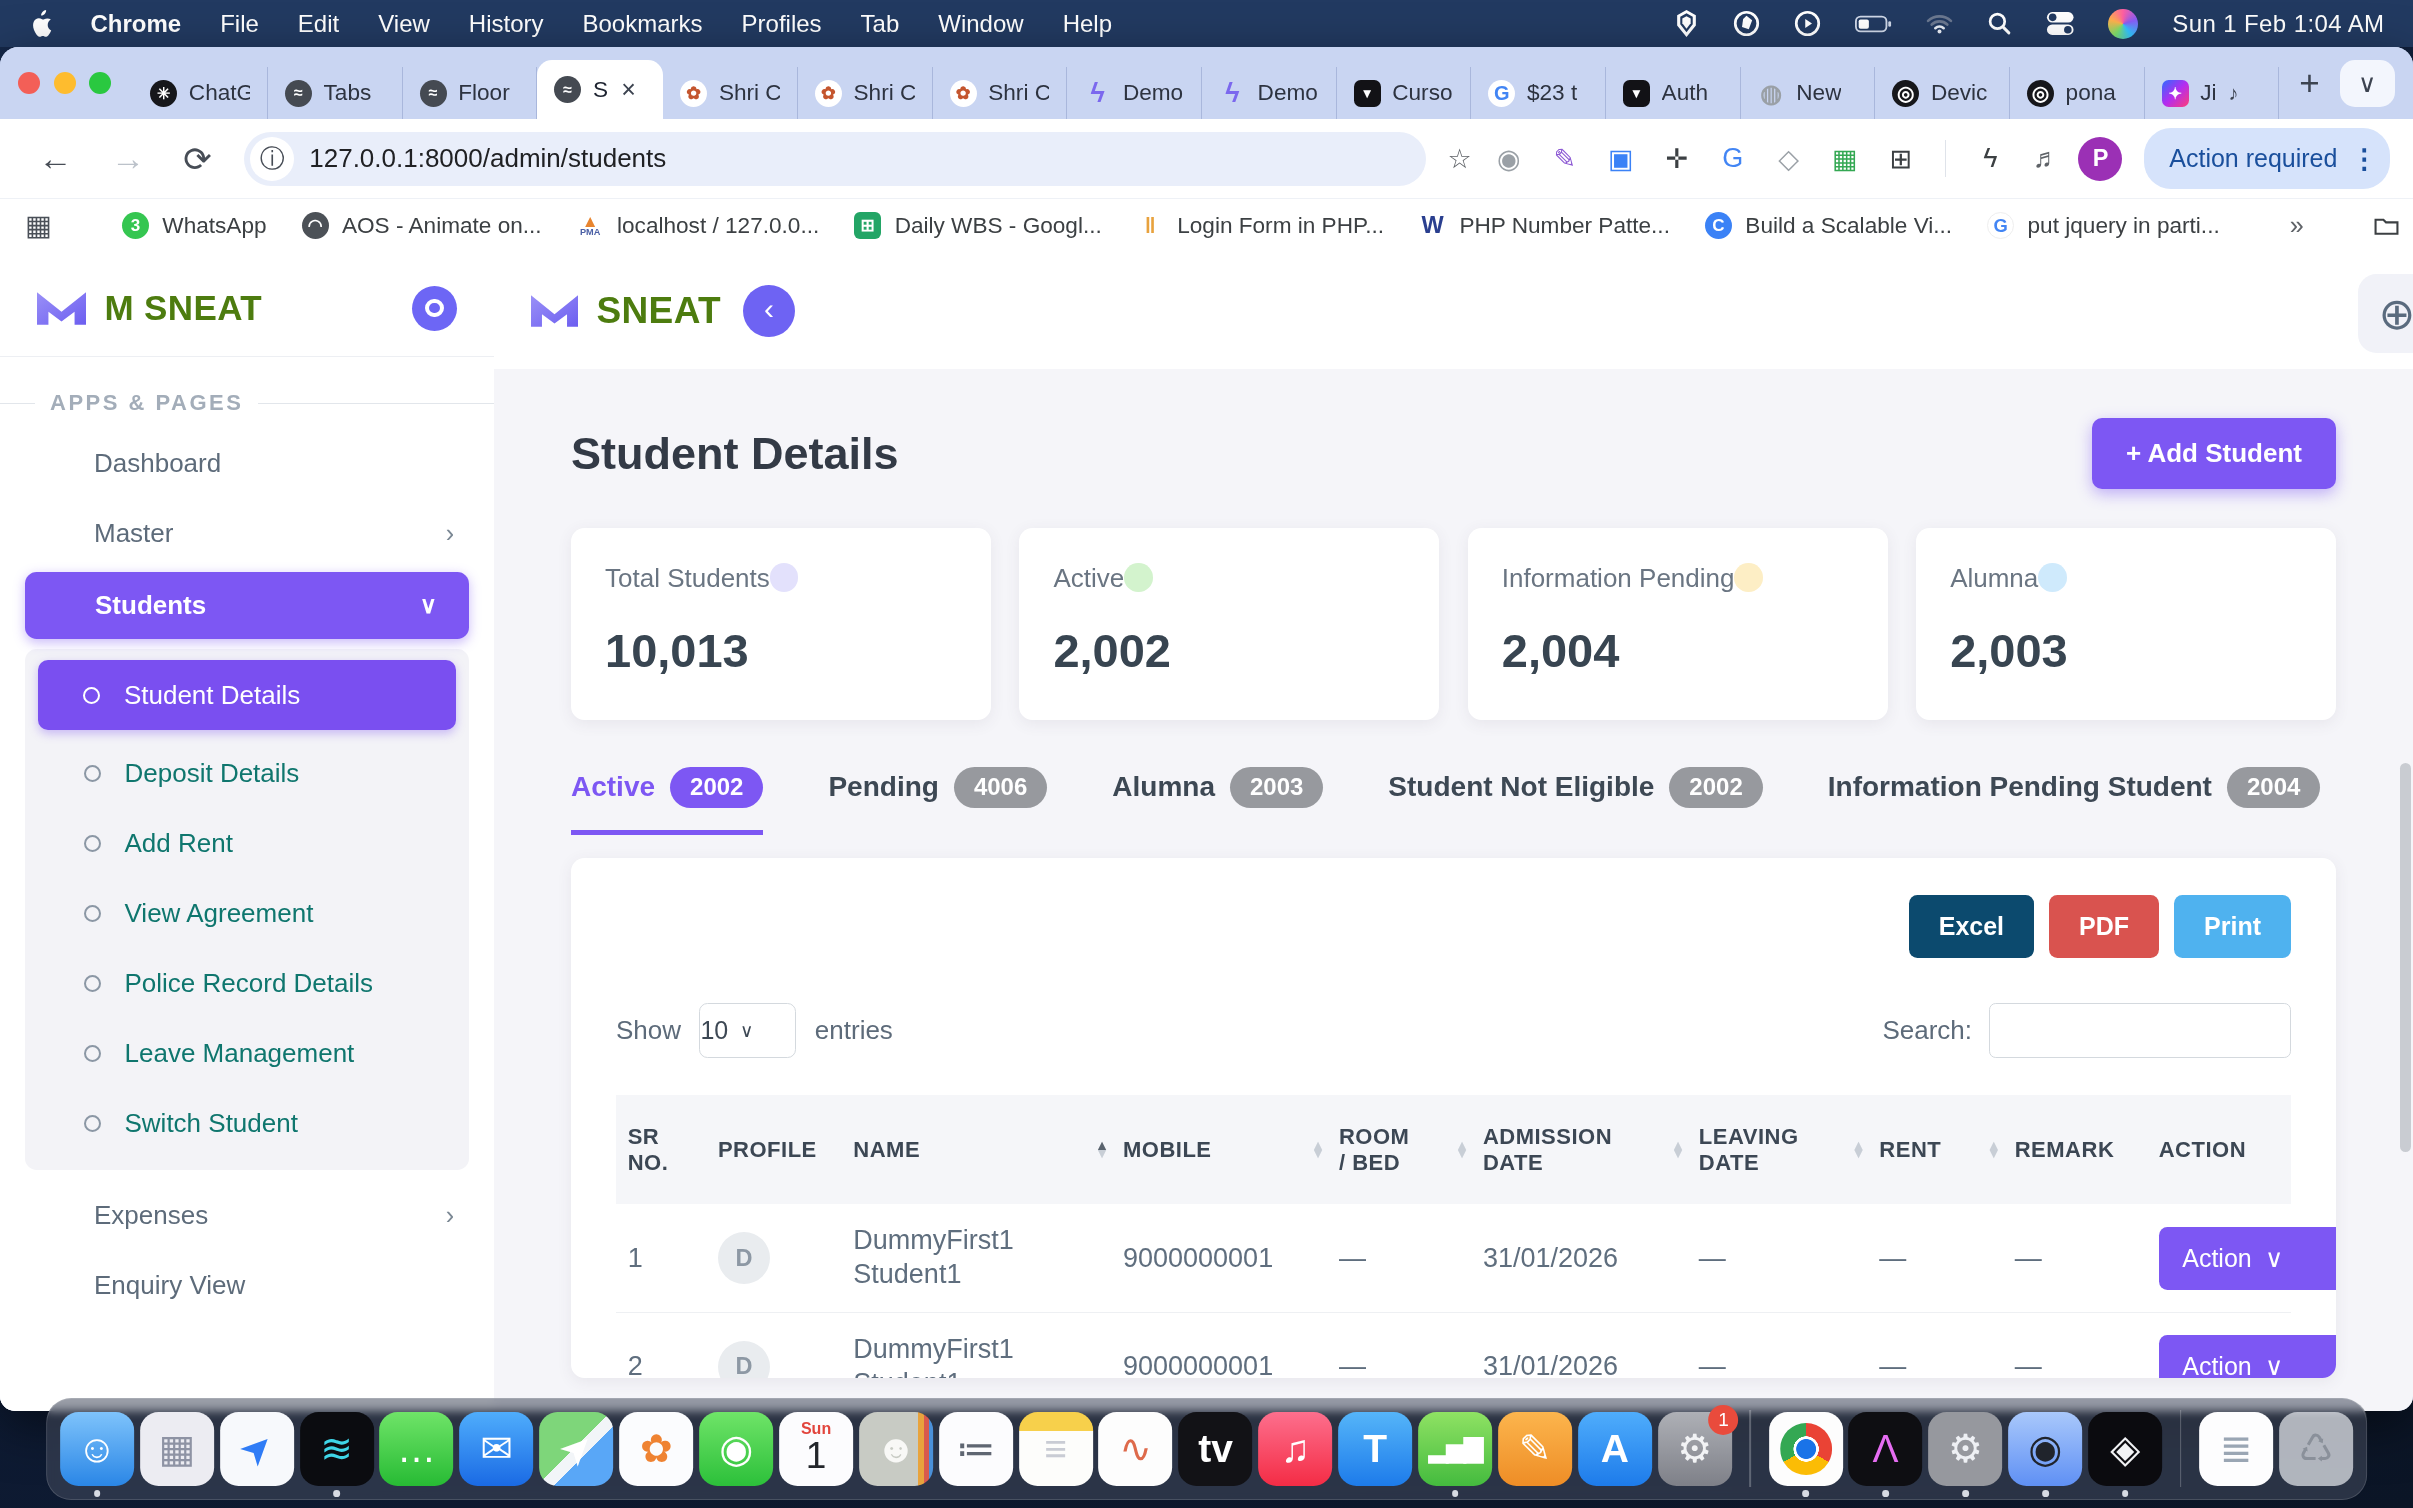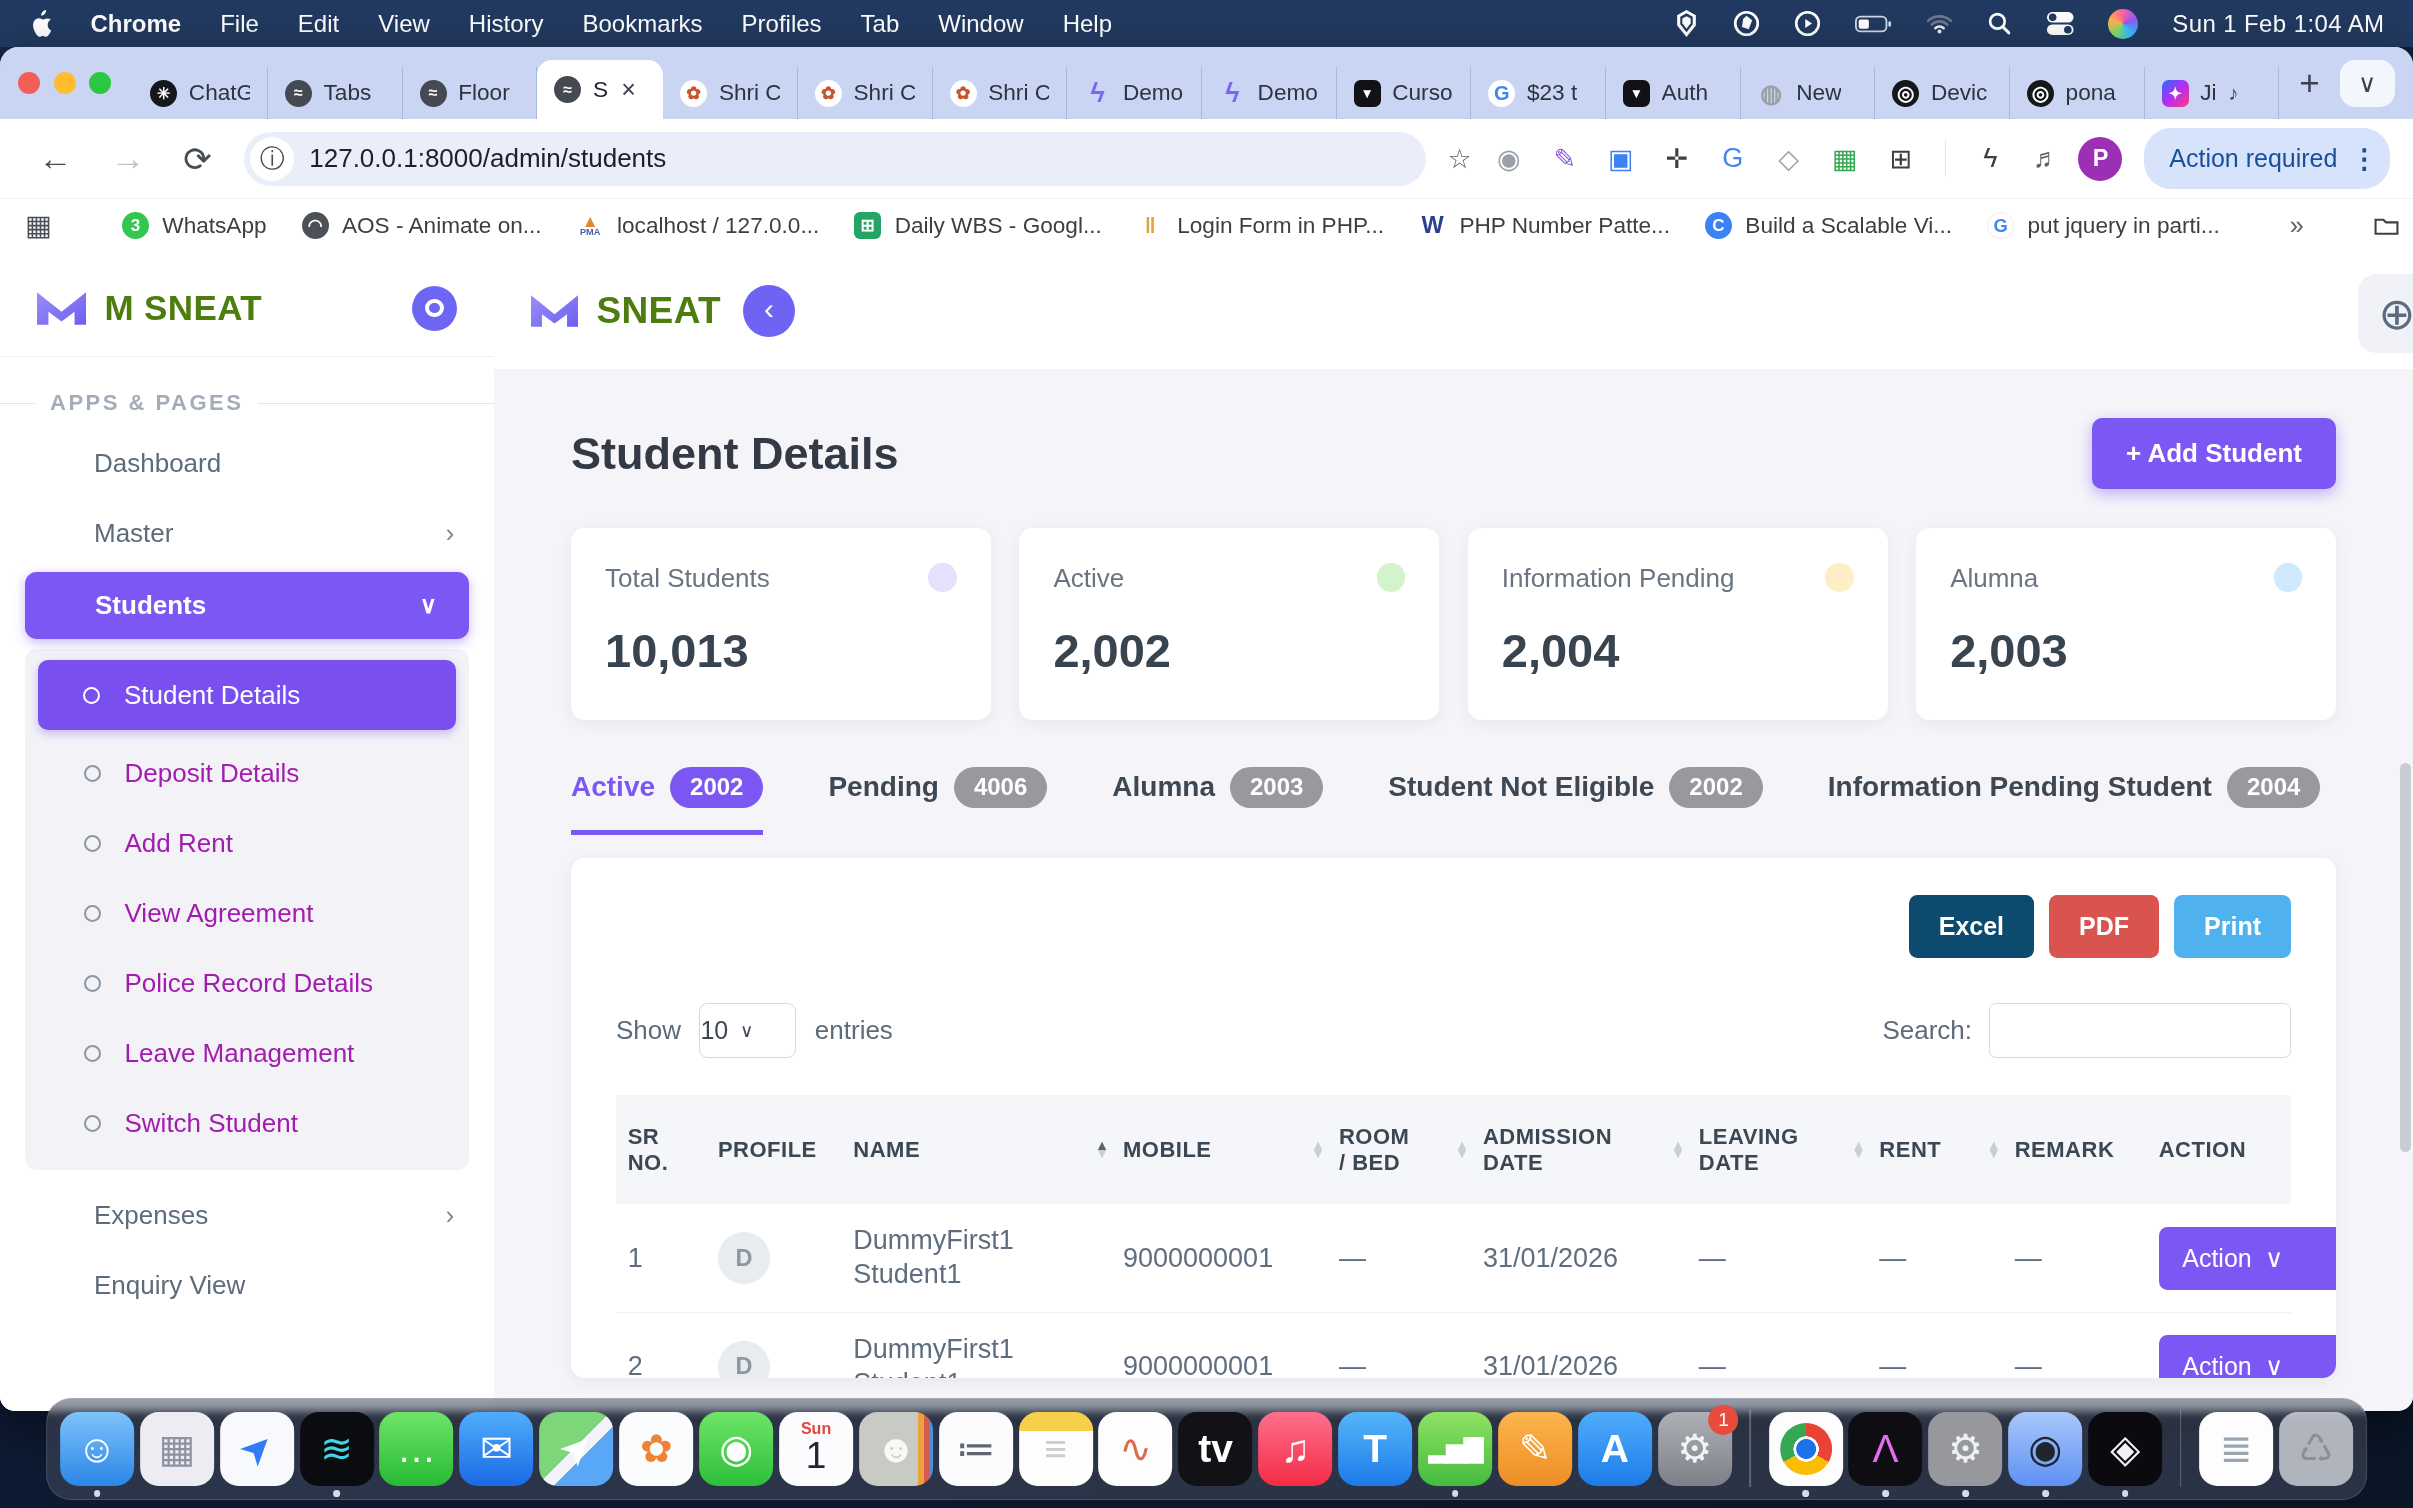--- a/index.html
+++ b/index.html
@@ -108,21 +108,21 @@
   .section-row .ln { height:1.7px; background:#e2e6eb; } .ln.l{ width:35px; } .ln.r{ flex:1; }
   .section-label { font-size:22px; font-weight:700; letter-spacing:2.5px; color:#a3adb9; }
   .nav-link { height:70px; display:flex; align-items:center; padding:0 40px 0 94px; font-size:26px;
               color:#5d6b7a; position:relative; }
   .nav-link .chev { position:absolute; right:40px; font-size:25px; color:#7b8894; }
   .pill-parent { margin:3.4px 25px; height:67px; background:#7d57f3; border-radius:11.7px; color:#fff;
                  display:flex; align-items:center; padding:0 34px 0 70px; font-size:26px; font-weight:600;
                  position:relative; box-shadow:0 3.4px 11.7px rgba(125,87,243,.4); }
   .pill-parent .chev { position:absolute; right:32px; font-size:23.5px; color:#fff; }
   .submenu { margin:10px 25px; background:#f3f3f7; border-radius:11.7px; padding:8.4px 0 11.7px; }
-  .sub-item { height:70px; display:flex; align-items:center; gap:23.5px; padding-left:59px; font-size:26px; color:#a21caf; }
+  .sub-item { height:70px; display:flex; align-items:center; gap:23.5px; padding-left:59px; font-size:26px; color:#0f766e; }
   .sub-item .ring { width:17px; height:17px; border:2.5px solid #8b97a5; border-radius:50%; flex:none; }
   .sub-item.active { margin:3.4px 13.4px 8.4px; background:#7a4ff0; border-radius:10px; color:#fff; padding-left:45px;
                      box-shadow:0 3.4px 10px rgba(122,79,240,.35); }
   .sub-item.active .ring { border-color:#fff; }
 
   .main { flex:1; min-width:0; display:flex; flex-direction:column; }
   .appbar { height:117px; background:#fff; display:flex; align-items:center; padding:0 37px; position:relative; }
   .appbar .brand-text { font-size:37px; flex:none; margin:0 22px 0 0; }
   .back-circle { width:52px; height:52px; border-radius:50%; background:#6e63f3; color:#fff; font-size:30px;
                  display:flex; align-items:center; justify-content:center; padding-bottom:3.4px; }
@@ -131,21 +131,21 @@
                     font-size:44px; color:#5a6b7e; }
 
   .content { flex:1; min-height:0; padding:49px 77px 0; overflow:hidden; }
   .title-row { display:flex; align-items:center; justify-content:space-between; }
   .page-title { font-size:45px; font-weight:800; color:#333a46; }
   .add-btn { background:#7d57f3; color:#fff; font-size:26px; font-weight:600; border:none; border-radius:10px;
              padding:20px 34px; box-shadow:0 5px 15px rgba(125,87,243,.45); }
 
   .cards { display:grid; grid-template-columns:repeat(4,1fr); gap:28.5px; margin-top:39px; }
   .card { background:#fff; border-radius:13.4px; padding:35px 34px 42px; box-shadow:0 3.4px 15px rgba(75,70,92,.08); }
-  .card-top { display:flex; align-items:flex-start; justify-content:space-between; }
+  .card-top { display:flex; align-items:flex-start; justify-content:flex-start; }
   .card-label { font-size:26px; color:#6a7582; }
   .card-dot { width:28.5px; height:28.5px; border-radius:50%; flex:none; }
   .card-value { font-size:47px; font-weight:700; color:#384551; margin-top:28.5px; }
 
   .ftabs { display:flex; gap:65px; margin-top:47px; }
   .ftab { display:flex; align-items:center; gap:15px; font-size:28px; font-weight:600; color:#3d4854;
           padding-bottom:22px; border-bottom:5px solid transparent; }
   .ftab .badge { border-radius:837px; padding:6.7px 20px; font-size:24px; font-weight:600; background:#97999e; color:#fff; }
   .ftab.active { color:#7d57f3; border-color:#7d57f3; }
   .ftab.active .badge { background:#7d57f3; }

